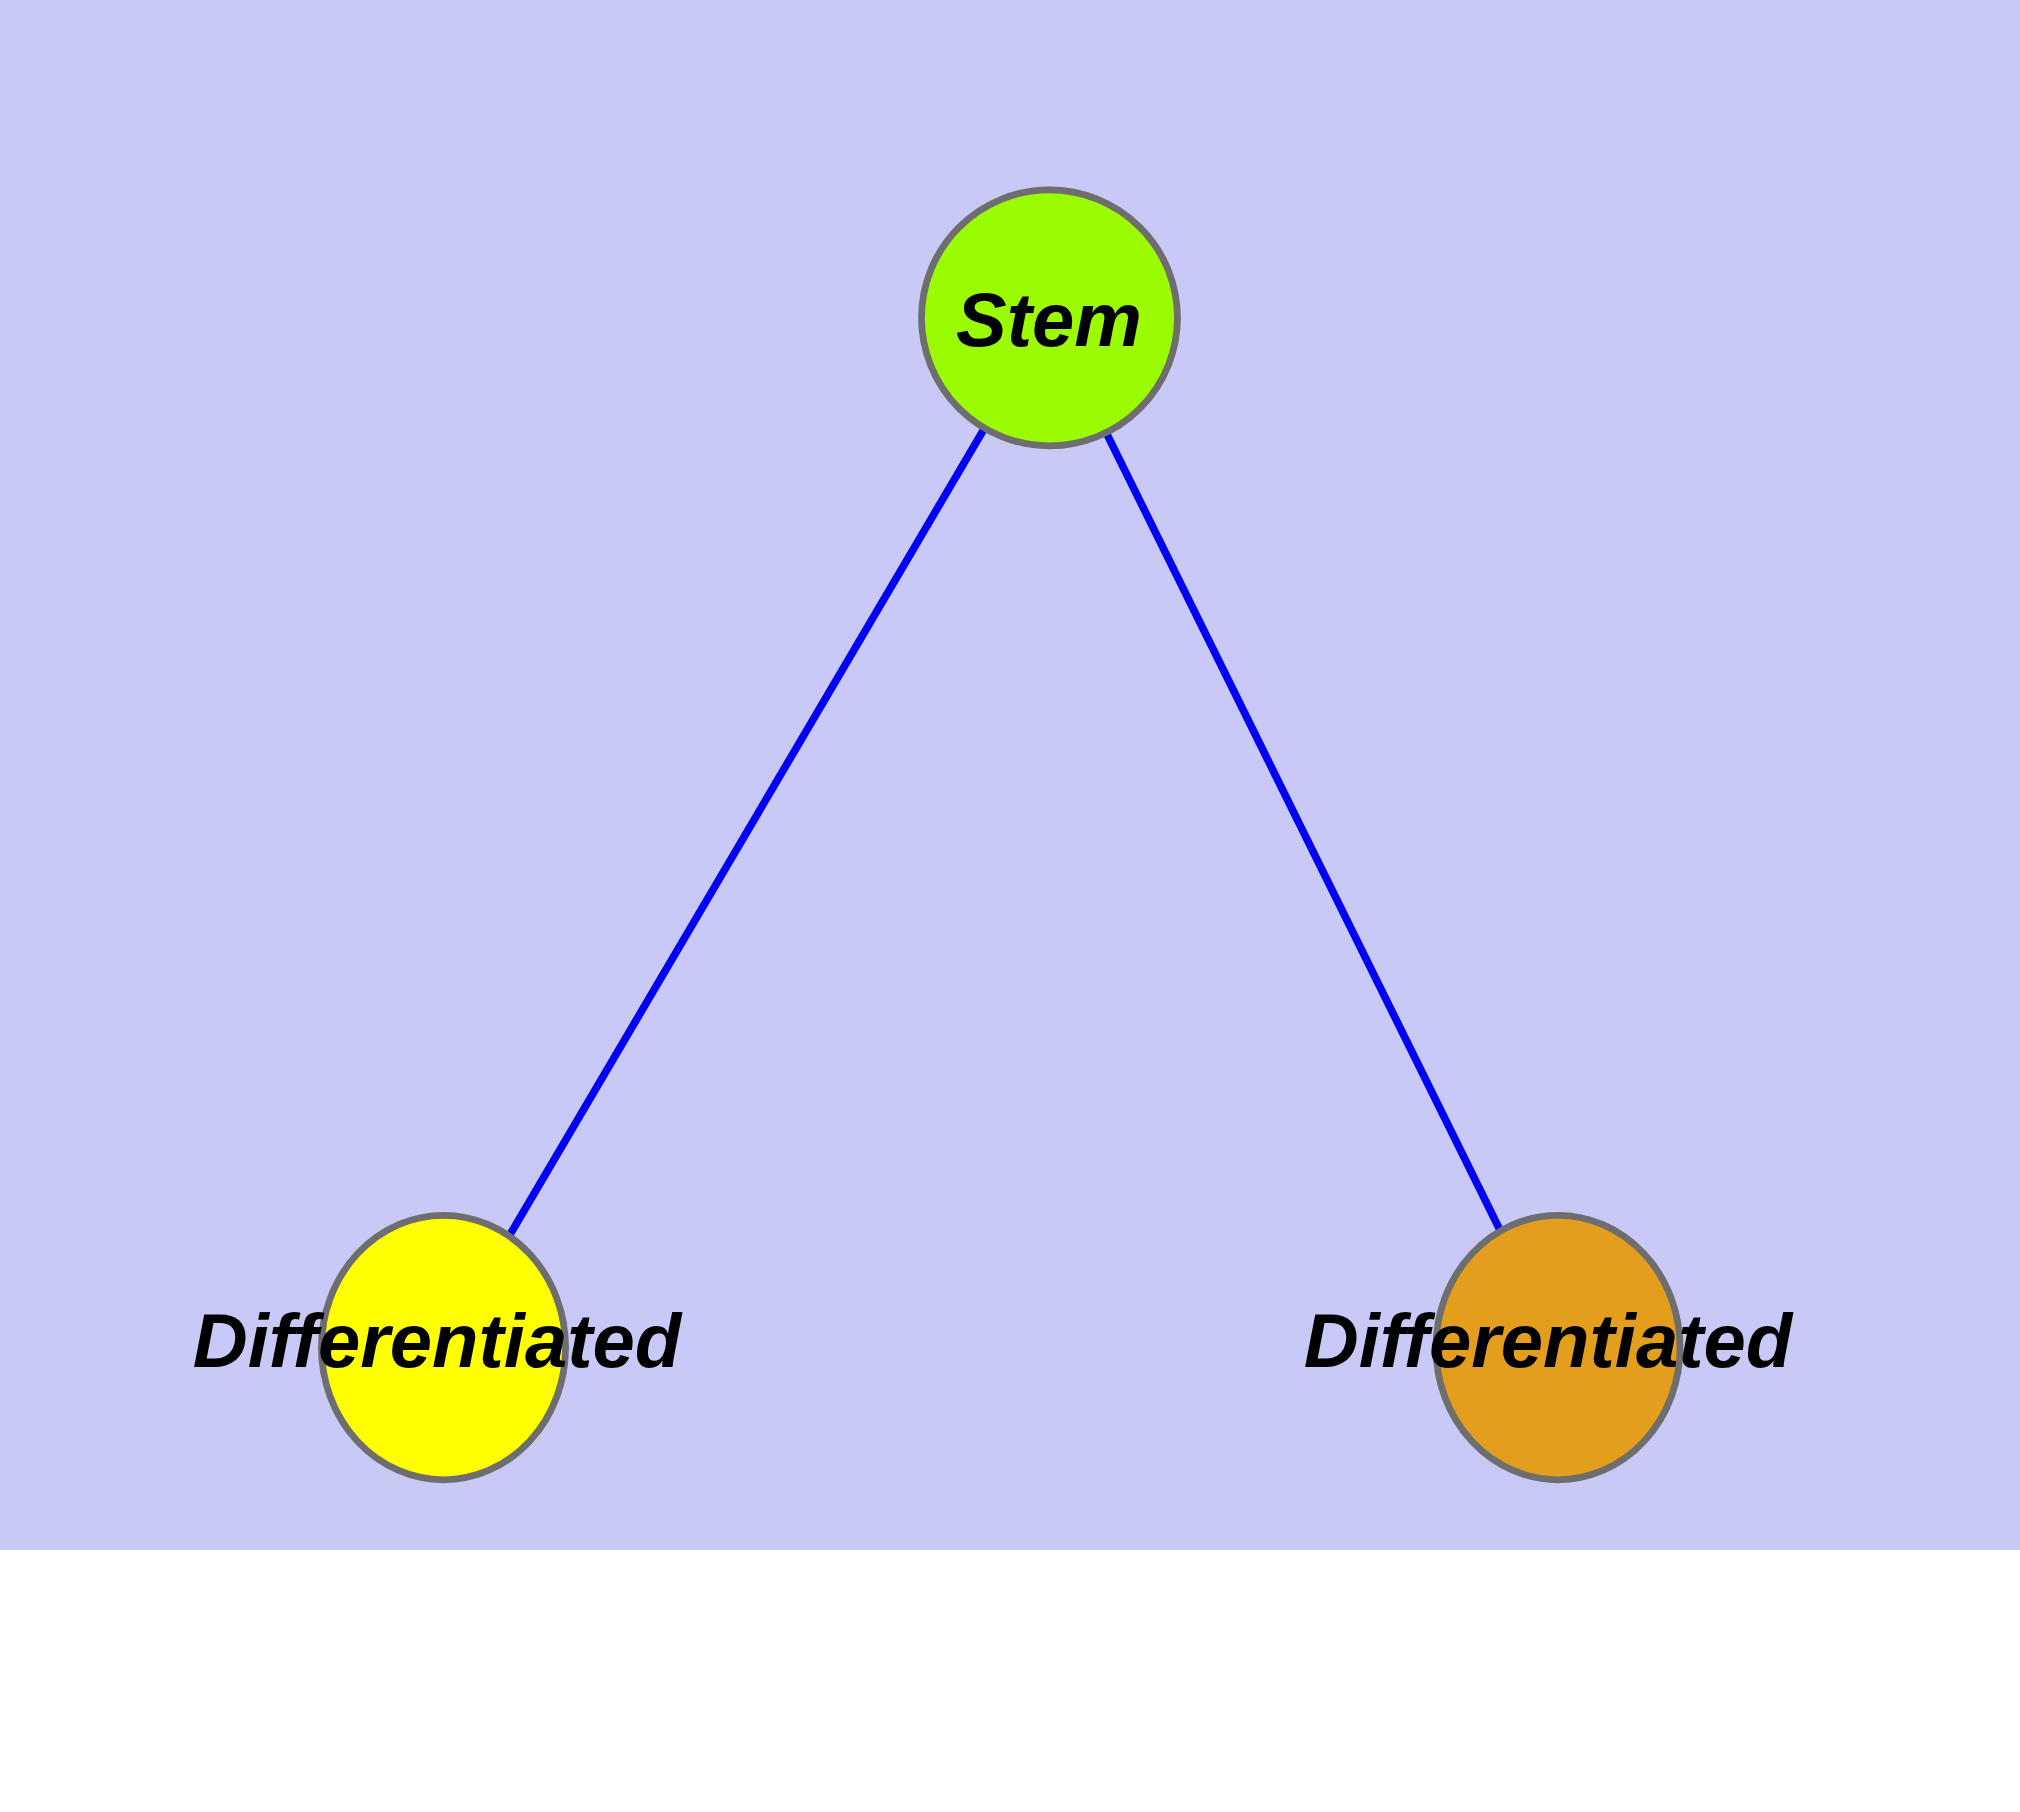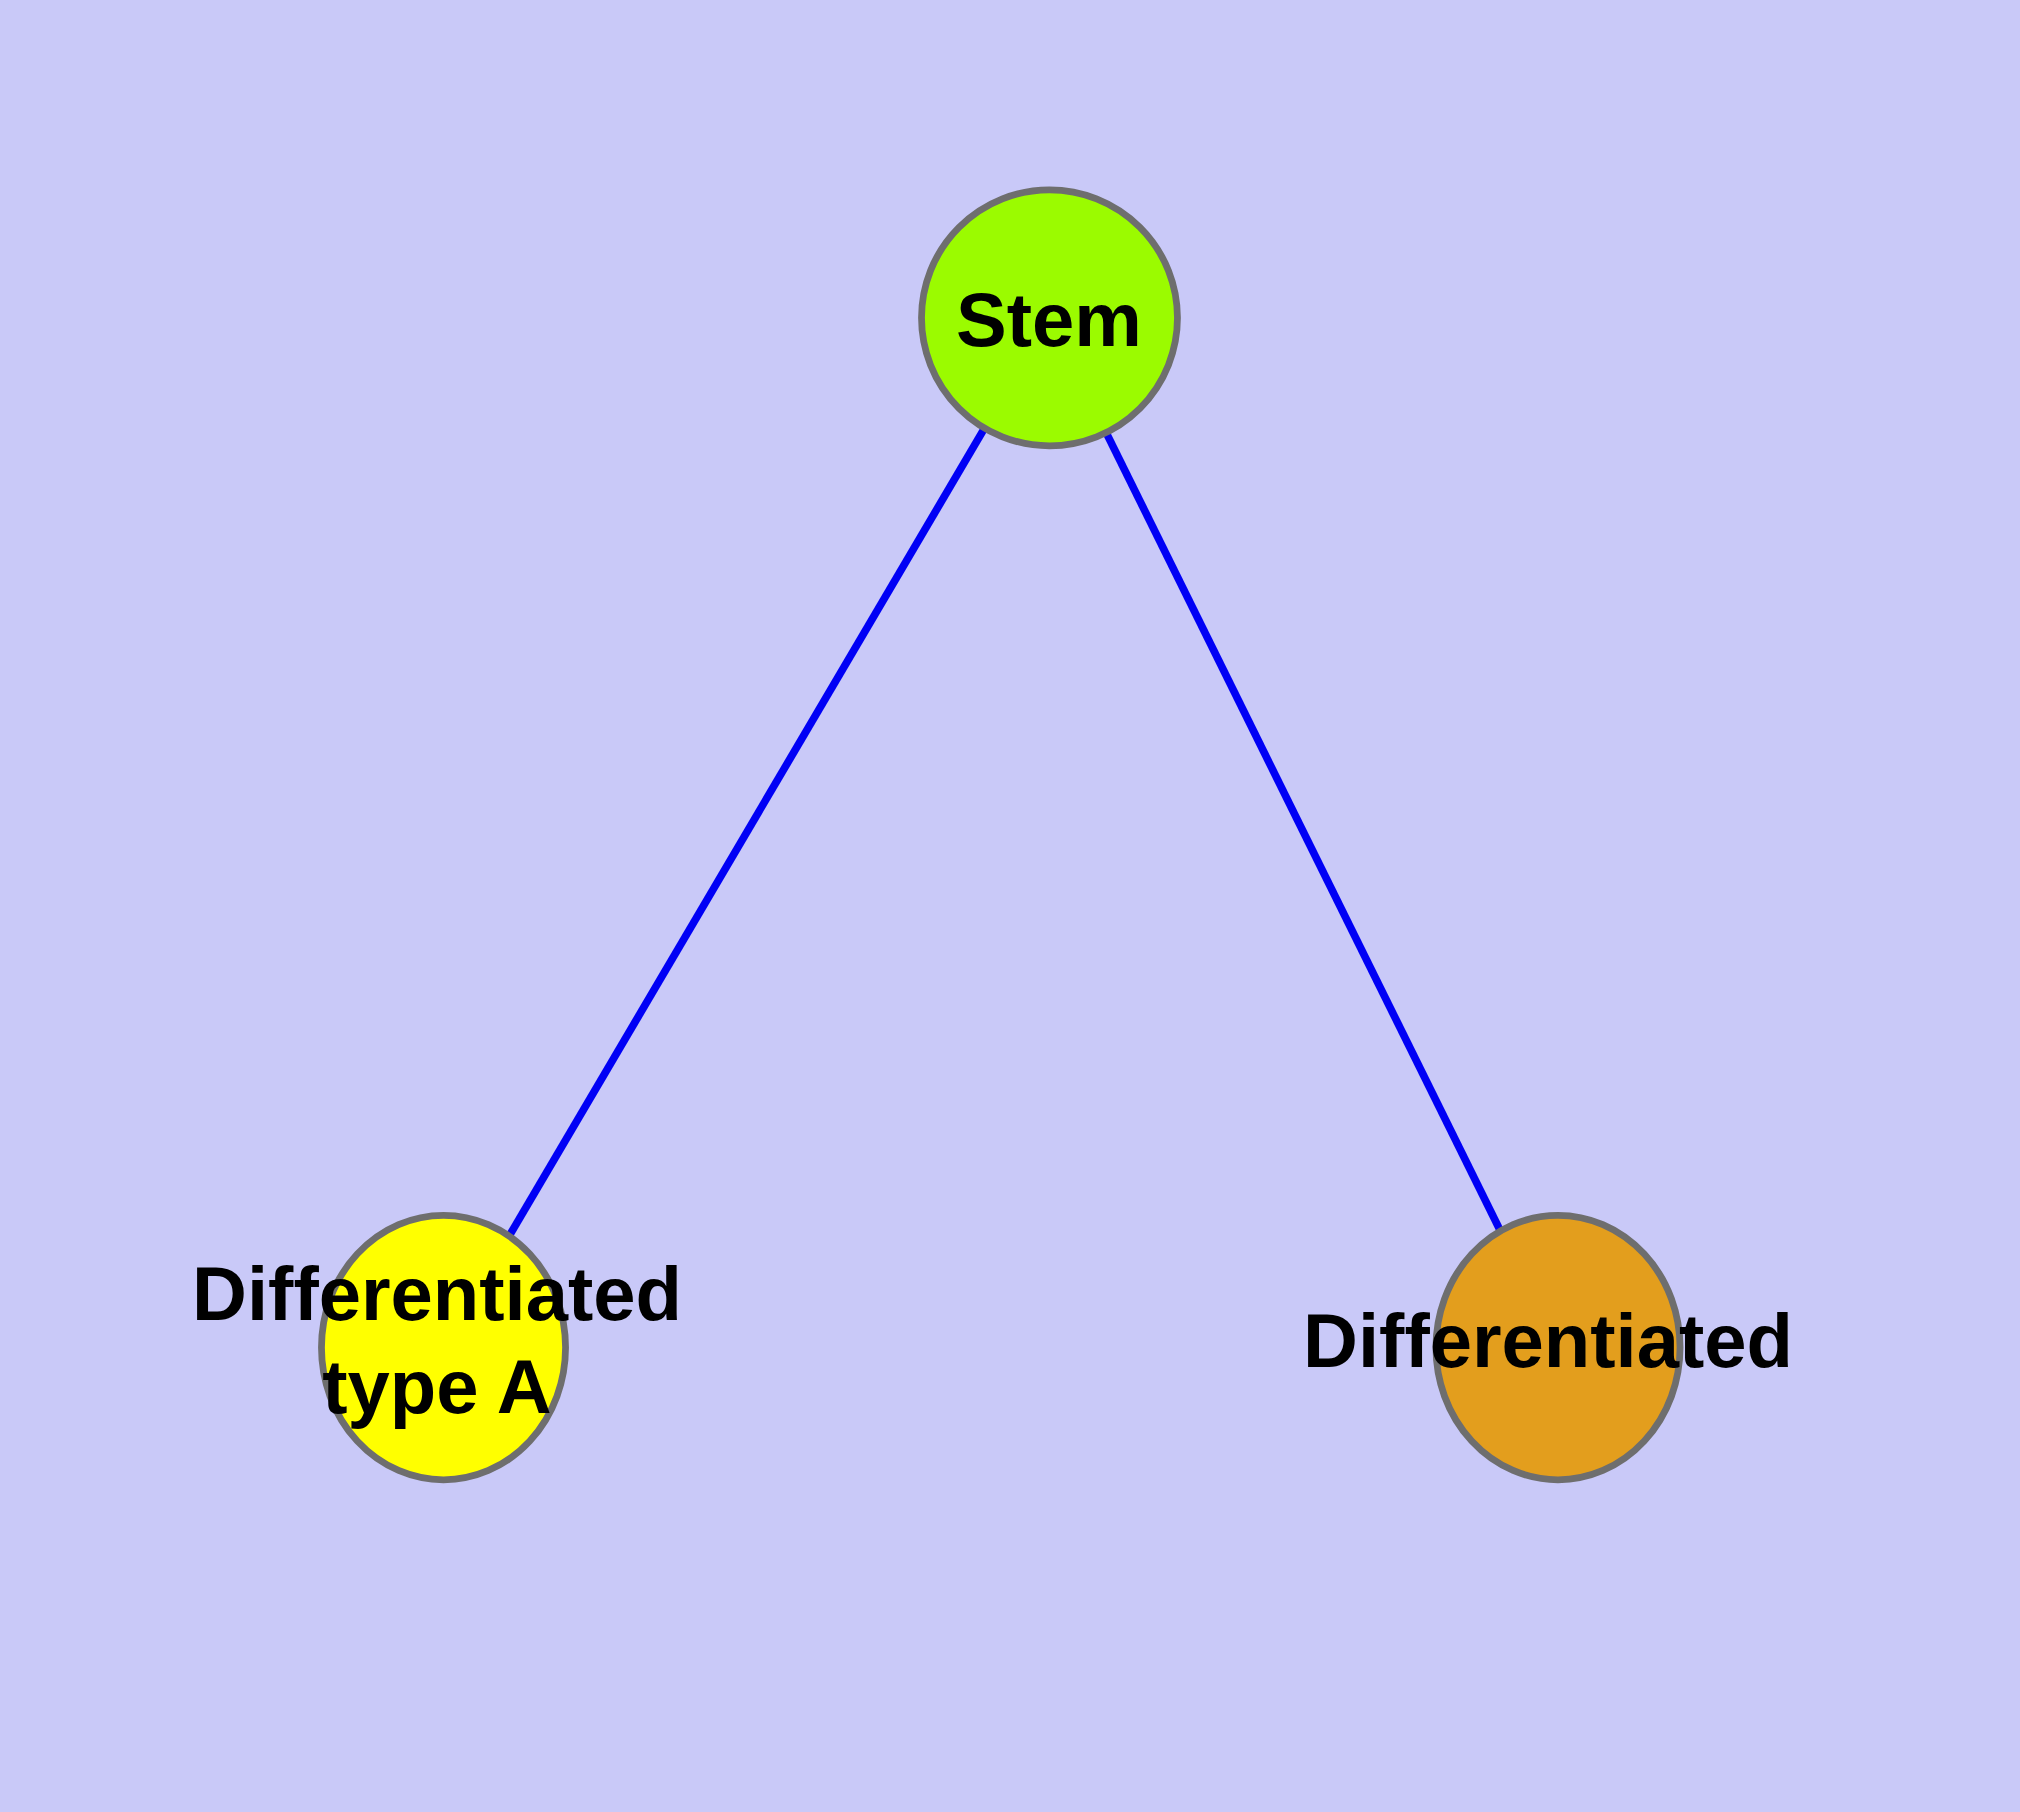--- a/index.html
+++ b/index.html
@@ -2,23 +2,24 @@
 <html style="font-size:13.6px"><head>
 <meta charset="utf-8">
 <style>
   html, body {
     margin: 0;
     padding: 0;
   }
   #canvas {
     position: relative;
     width: 2021px;
-    height: 1812px;
+    height: 1550px;
     overflow: hidden;
     font-family: "Liberation Sans", sans-serif;
+    font-style: italic;
   }
   #graph-svg {
     position: absolute;
     left: 0;
     top: 0;
   }
   .edge {
     stroke-width: 9px;
     fill: none;
   }
@@ -48,21 +49,20 @@
 
     <ellipse class="node-shape" cx="1238" cy="375" rx="151" ry="151" fill="#9bfb00" stroke="#6e6e6e"></ellipse>
     <ellipse class="node-shape" cx="523" cy="1590" rx="144" ry="156" fill="#ffff00" stroke="#6e6e6e"></ellipse>
     <ellipse class="node-shape" cx="1838" cy="1590" rx="144" ry="156" fill="#e39e1d" stroke="#6e6e6e"></ellipse>
   </svg>
 
   <div class="node-label" style="left:1049px; top:320px;">Stem</div>
 
   <div class="node-label" style="left:437px; top:1341px;">
     <div>Differentiated</div>
-    <div>type A</div>
   </div>
 
   <div class="node-label" style="left:1548px; top:1341px;">
     <div>Differentiated</div>
   </div>
 
 </div>
 
 
 </body></html>

